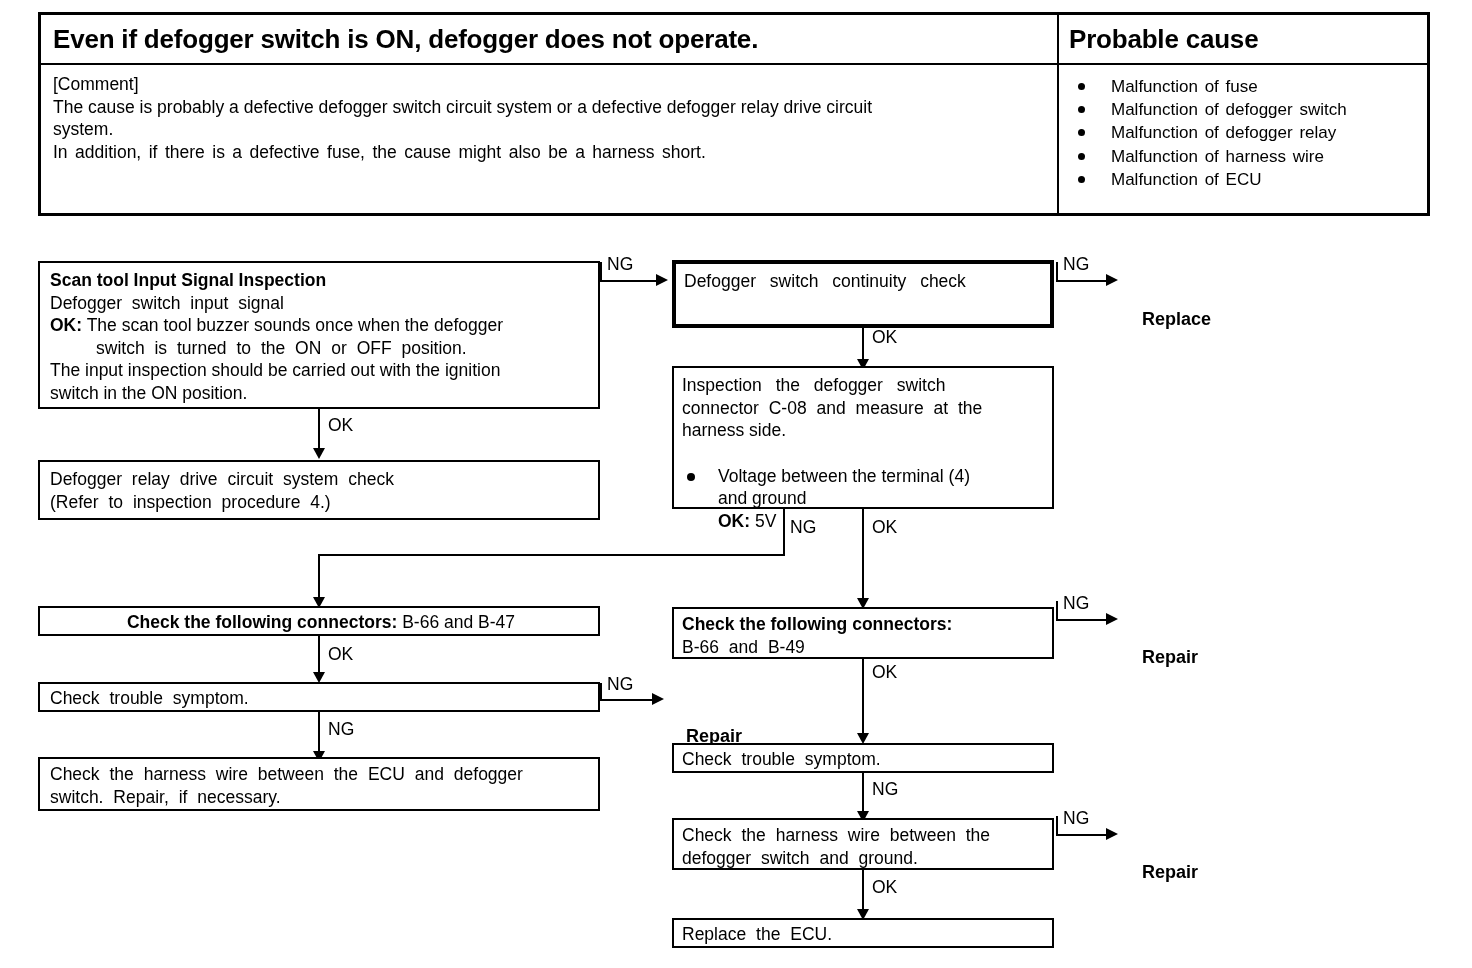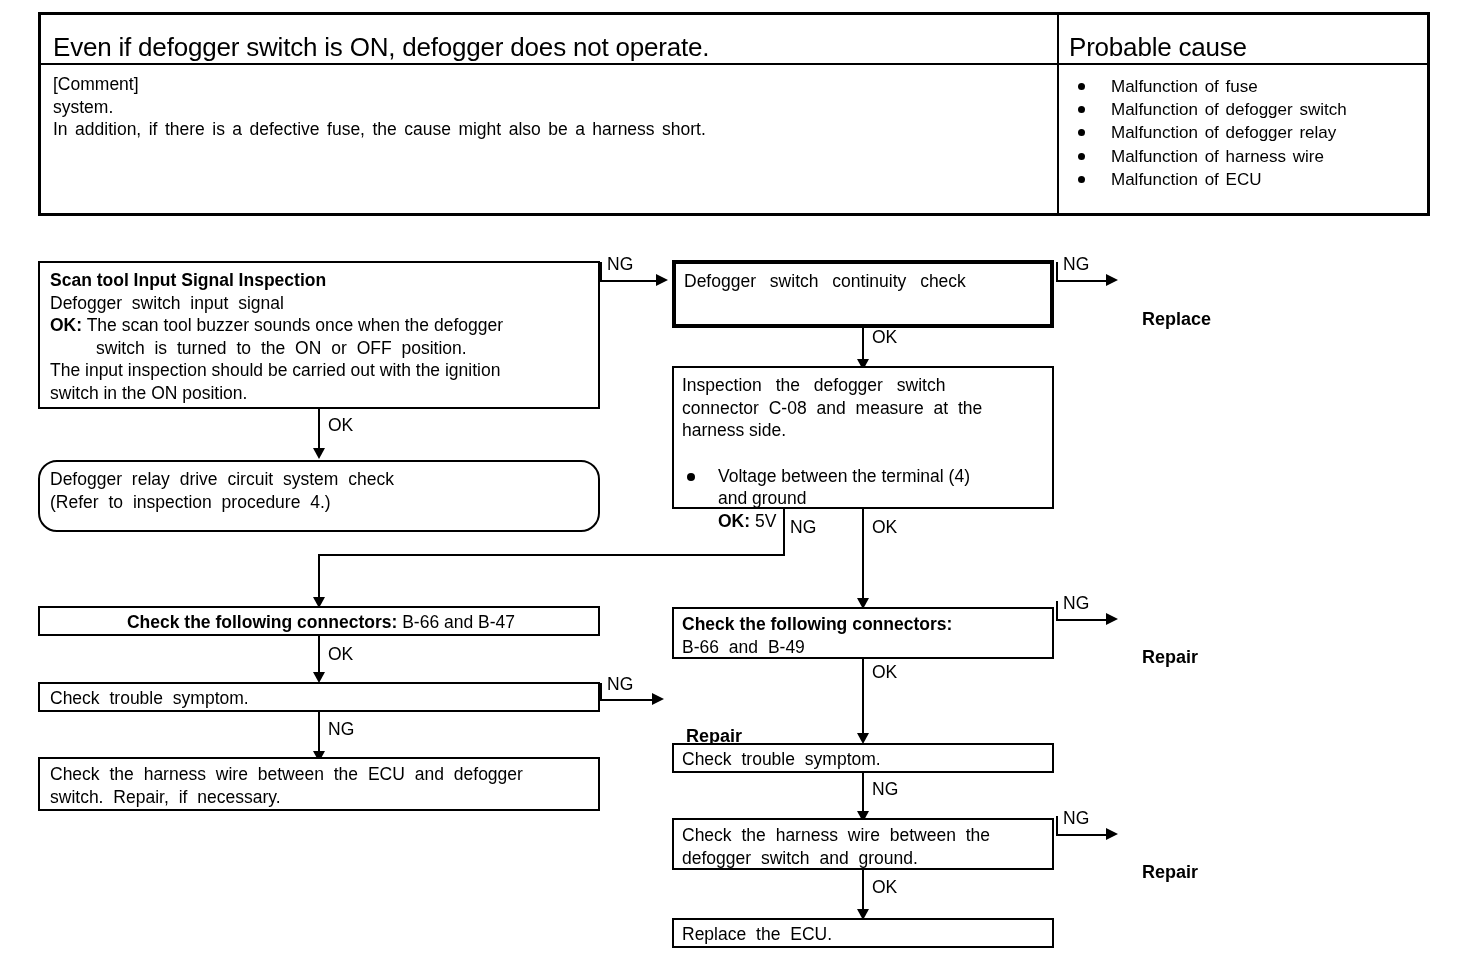--- a/index.html
+++ b/index.html
@@ -37,24 +37,23 @@
     position: absolute;
     left: 1016px;
     top: 0;
     bottom: 0;
     width: 2px;
     background: #000;
   }
   .hdr-title {
     position: absolute;
     font-size: 26px;
-    font-weight: normal;
+    font-weight: bold;
     letter-spacing: -0.2px;
     white-space: nowrap;
-    margin-top: 8px;
   }
   #symptom-title { left: 12px; top: 9px; }
   #cause-title   { left: 1028px; top: 9px; }
 
   #comment-block {
     position: absolute;
     left: 12px;
     top: 58px;
     width: 996px;
     font-size: 17.5px;
@@ -164,20 +163,21 @@
 
   <div id="header-title-row"></div>
   <div id="header-divider"></div>
 
   <div class="hdr-title" id="symptom-title">Even if defogger switch is ON, defogger does not operate.</div>
 
   <div class="hdr-title" id="cause-title">Probable cause</div>
 
   <div id="comment-block">
     <div class="cline">[Comment]</div>
+    <div class="cline">The cause is probably a defective defogger switch circuit system or a defective defogger relay drive circuit</div>
     <div class="cline">system.</div>
     <div class="cline justified">In addition, if there is a defective fuse, the cause might also be a harness short.</div>
   </div>
 
   <div id="cause-list">
     <div class="cause-item">
       <span class="bullet"></span>
       <span>Malfunction of fuse</span>
     </div>
     <div class="cause-item">
@@ -215,21 +215,21 @@
 
   <div class="vline" style="left:600px; top:262px; height:18px;"></div>
   <div class="hline" style="left:600px; top:280px; width:62px;"></div>
   <div class="arrow-right" style="left:656px; top:274px;"></div>
   <div class="flabel" style="left:607px; top:255px;">NG</div>
 
   <div class="vline" style="left:318px; top:409px; height:42px;"></div>
   <div class="arrow-down" style="left:313px; top:448px;"></div>
   <div class="flabel" style="left:328px; top:416px;">OK</div>
 
-  <div class="fbox" style="left:38px; top:460px; width:562px; height:72px;border-radius:19px;">
+  <div class="fbox" style="left:38px; top:460px; width:562px; height:60px;">
     <div class="txt">
       <div class="l sp">Defogger relay drive circuit system check</div>
       <div class="l sp">(Refer to inspection procedure 4.)</div>
     </div>
   </div>
 
   <div class="hline" style="left:318px; top:554px; width:467px;"></div>
   <div class="vline" style="left:318px; top:554px; height:46px;"></div>
   <div class="arrow-down" style="left:313px; top:597px;"></div>
 

